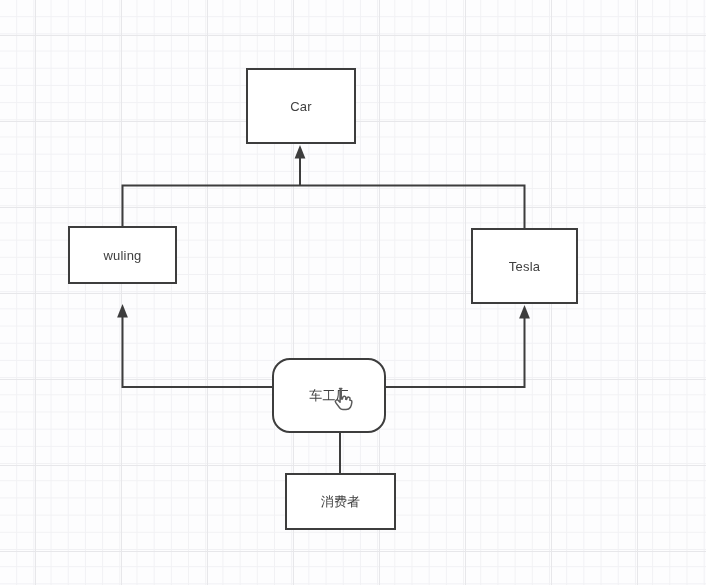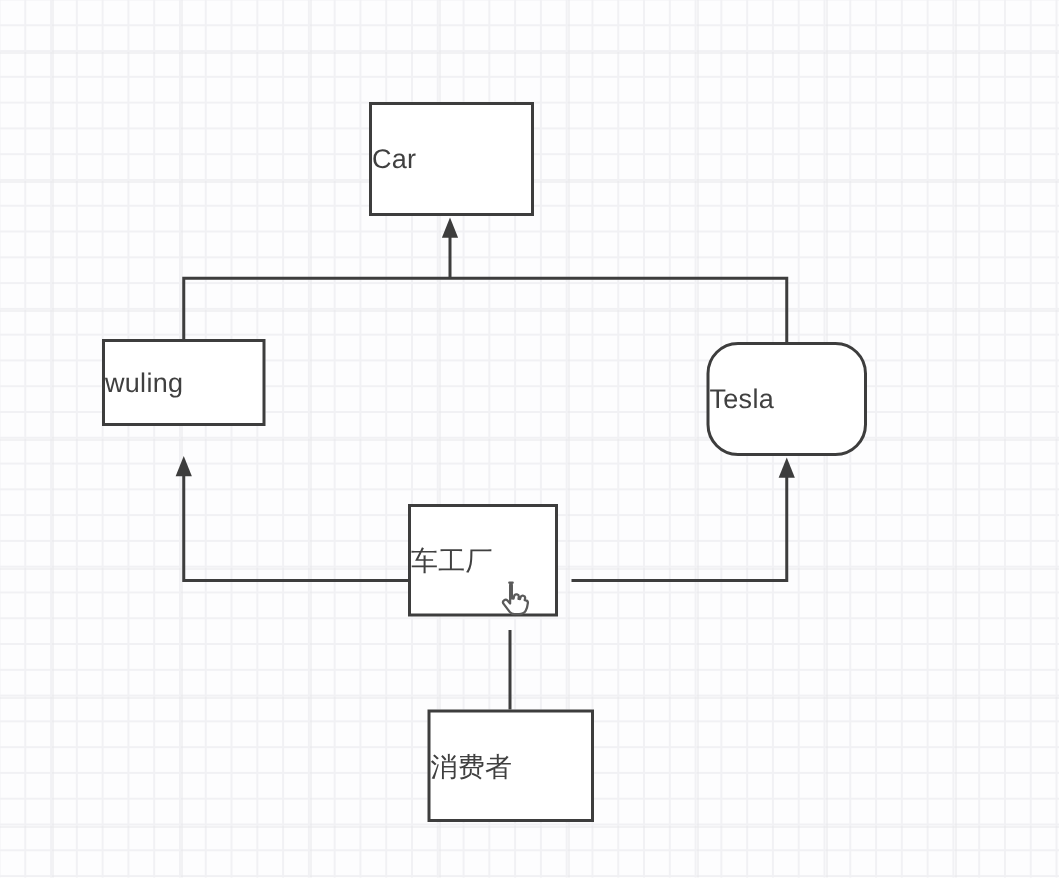--- a/index.html
+++ b/index.html
@@ -28,32 +28,32 @@
     width: 706px; height: 585px;
     z-index: 1;
   }
   .node {
     position: absolute;
     box-sizing: border-box;
     background: #ffffff;
     border: 2px solid #3d3d3d;
     display: flex;
     align-items: center;
-    justify-content: flex-start;
-    font-size: 18px;
+    justify-content: center;
+    font-size: 13px;
     color: #404040;
     letter-spacing: 0.2px;
     z-index: 2;
     user-select: none;
   }
   .node-car      { left: 246px; top: 68px;  width: 110px; height: 76px; }
   .node-wuling   { left: 68px;  top: 226px; width: 109px; height: 58px; }
-  .node-tesla    { left: 471px; top: 228px; width: 107px; height: 76px; border-radius: 21px; }
-  .node-factory  { left: 272px; top: 336px; width: 100px; height: 75px; }
-  .node-consumer { left: 285px; top: 473px; width: 111px; height: 75px; }
+  .node-tesla    { left: 471px; top: 228px; width: 107px; height: 76px; }
+  .node-factory  { left: 272px; top: 358px; width: 114px; height: 75px; border-radius: 18px; }
+  .node-consumer { left: 285px; top: 473px; width: 111px; height: 57px; }
   .cursor-layer {
     position: absolute;
     left: 330px; top: 386px;
     width: 28px; height: 30px;
     z-index: 3;
     pointer-events: none;
   }
 </style>
 </head>
 <body>

